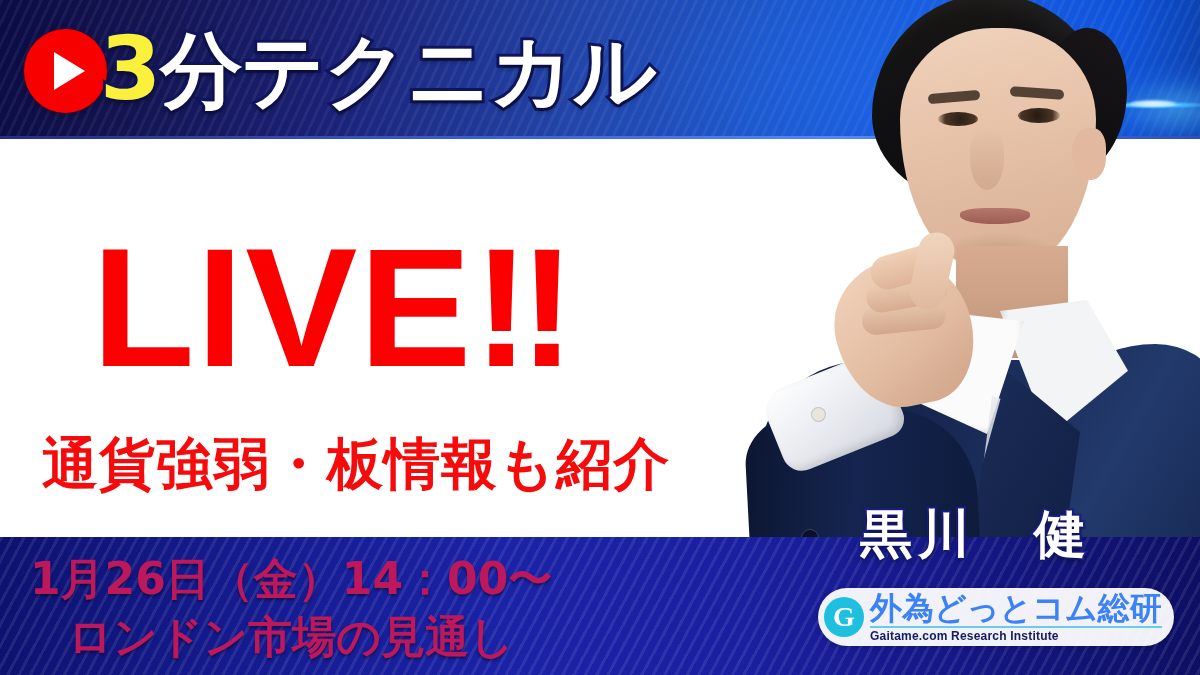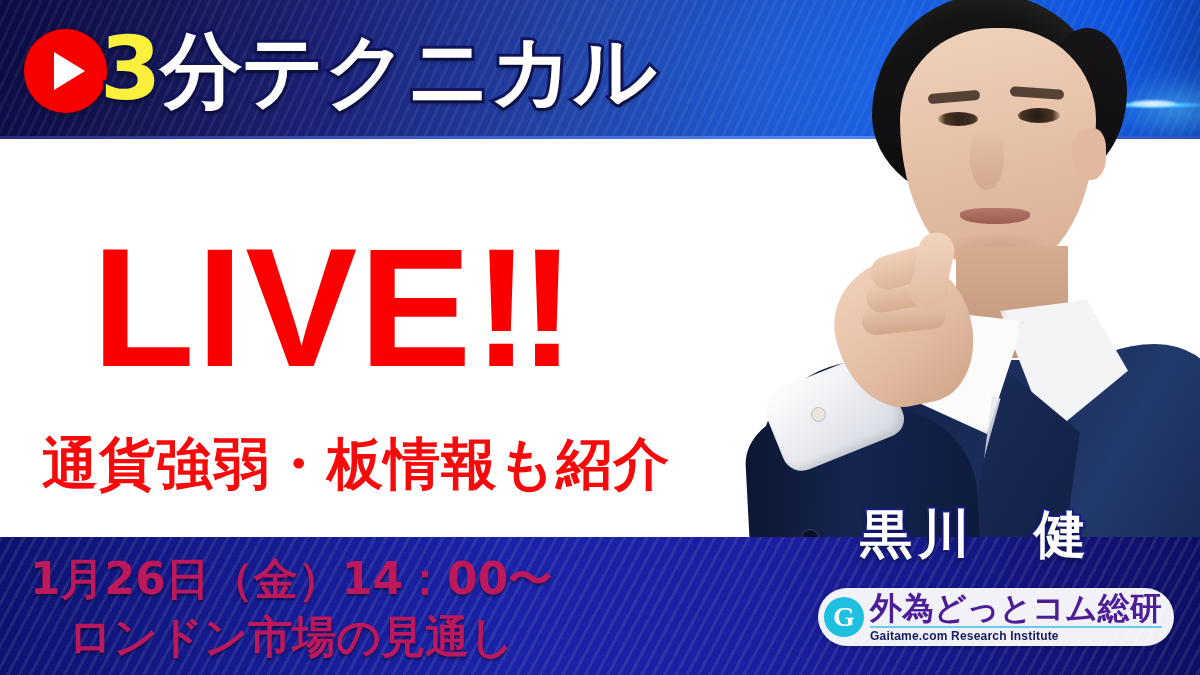--- a/index.html
+++ b/index.html
@@ -375,21 +375,21 @@
     display:flex; align-items:center; justify-content:center;
     color:#ffffff; font-weight:bold; font-size:28px;
     font-family:"Liberation Serif","DejaVu Serif",serif;
     flex:0 0 auto;
     margin-right:6px;
   }
   .logo-text-wrap { display:flex; flex-direction:column; line-height:1; }
   .logo-jp {
     font-family:"DejaVu Sans","Liberation Sans",sans-serif;
     font-weight:bold; font-size:32px;
-    color:#4c1d95; letter-spacing:0px; white-space:nowrap;
+    color:#3b82f6; letter-spacing:0px; white-space:nowrap;
   }
   .logo-rule {
     height:2px; background:#6fc9e8; margin:2px 0 2px 0;
   }
   .logo-en {
     font-family:"Liberation Sans","DejaVu Sans",sans-serif;
     font-weight:bold; font-size:12px;
     color:#121a62; letter-spacing:0.2px; white-space:nowrap;
     text-align:left;
   }

